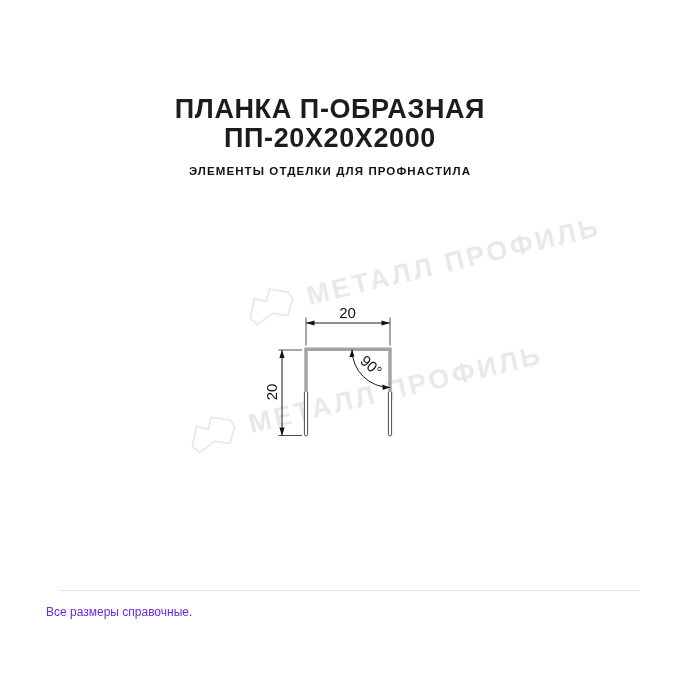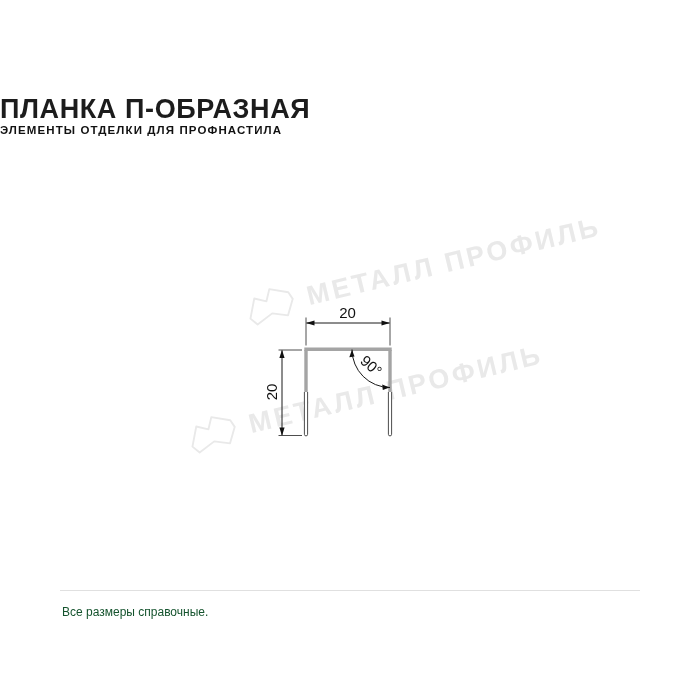--- a/index.html
+++ b/index.html
@@ -4,57 +4,58 @@
 <style>
   html,body{margin:0;padding:0;}
   body{
     width:700px;height:700px;position:relative;overflow:hidden;
     background:#ffffff;
     font-family:"Liberation Sans", sans-serif;
     -webkit-font-smoothing:antialiased;
   }
   
   .header{
-    position:absolute;top:95px;left:0;width:660px;
+    position:absolute;top:95px;left:0;width:660px;text-align:center;
   }
   .title{
     font-size:27px;font-weight:700;letter-spacing:.6px;
     color:#1c1c1c;line-height:29px;margin:0;
   }
   .subtitle{
-    font-size:11.5px;font-weight:700;letter-spacing:1.1px;
+    margin-top:12px;font-size:11.5px;font-weight:700;letter-spacing:1.1px;
     color:#111;
   }
   
   .watermark{
     position:absolute;display:flex;align-items:center;gap:10px;
     transform:rotate(-13.5deg);
     pointer-events:none;white-space:nowrap;
   }
   .watermark .wm-text{
     font-size:27px;font-weight:700;letter-spacing:3px;color:#e9e9e9;
   }
   .wm-a{left:238px;top:245px;}
   .wm-b{left:180px;top:373px;}
   
   .drawing-svg{position:absolute;left:240px;top:290px;}
   
   .footer-divider{
     position:absolute;left:60px;top:590px;width:580px;height:1px;background:#e0e0e0;
   }
   .footer{
-    position:absolute;left:62px;top:605px;width:600px;
-    font-size:12px;line-height:15px;color:#14532d;
+    position:absolute;left:46px;top:605px;width:600px;
+    font-size:12px;line-height:15px;color:#6d28d9;
   }
 </style>
 </head>
 <body>
 
 <div class="header">
   <div class="title">ПЛАНКА П-ОБРАЗНАЯ</div>
+  <div class="title">ПП-20Х20Х2000</div>
   <div class="subtitle">ЭЛЕМЕНТЫ ОТДЕЛКИ ДЛЯ ПРОФНАСТИЛА</div>
 </div>
 
 <div class="watermark wm-a">
   <span>
     <svg width="56" height="44" viewBox="0 0 60 46">
       <path d="M6 34 L15 14 L27 20 L33 8 L52 16 L55 24 L46 40 L30 34 L12 42 Z" fill="none" stroke="#e9e9e9" stroke-width="2" stroke-linejoin="round"></path>
     </svg>
   </span>
   <span class="wm-text">МЕТАЛЛ ПРОФИЛЬ</span>

